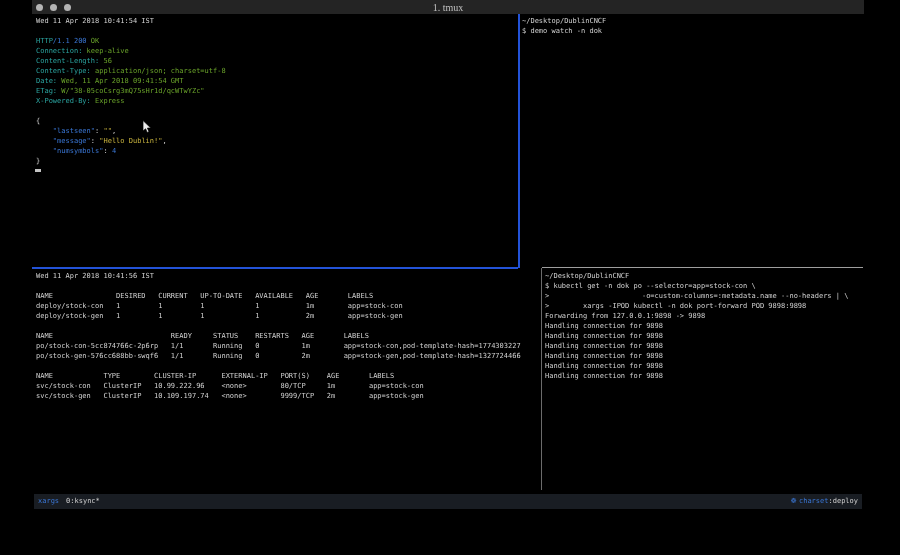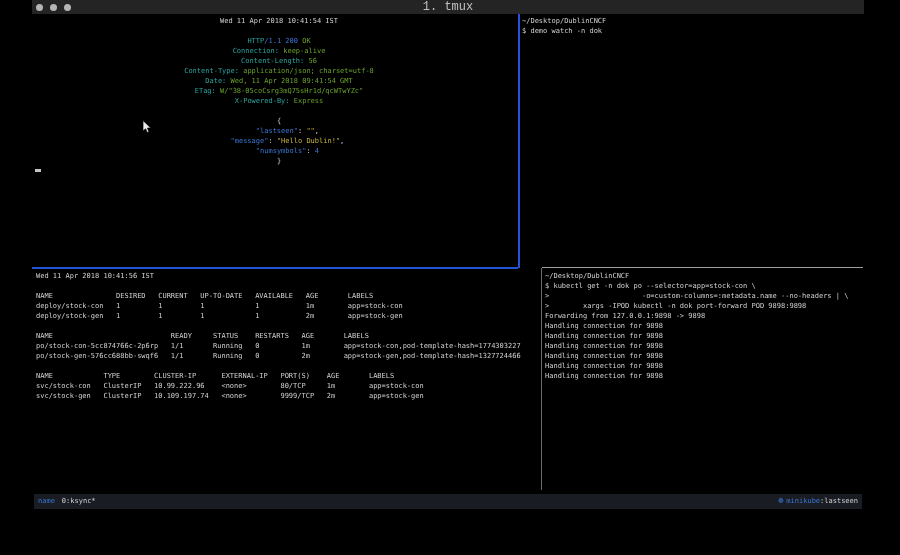--- a/index.html
+++ b/index.html
@@ -12,29 +12,29 @@
     position:absolute;left:32px;top:0;width:832px;height:512px;
     background:var(--background);
   }
   .titlebar{
     position:absolute;left:0;top:0;width:100%;height:14px;
     background:var(--titlebarBg);
     display:flex;align-items:center;justify-content:center;
   }
   .lights{position:absolute;left:4px;top:0;height:14px;display:flex;align-items:center;gap:7px;}
   .light{width:7px;height:7px;border-radius:50%;background:var(--light);}
-  .wtitle{font-size:12px;color:var(--titleText);font-family:Liberation Mono, monospace;}
+  .wtitle{font-size:10px;color:var(--titleText);font-family:Liberation Serif, serif;}
   .pane{
     position:absolute;
     white-space:pre;
     font-size:7px;line-height:10px;
     color:var(--foreground);
   }
   .tline{height:10px;}
-  #pane-tl{left:0;top:14px;width:486px;height:253px;padding:2px 0 0 4px;text-align:center;}
+  #pane-tl{left:0;top:14px;width:486px;height:253px;padding:2px 0 0 4px;}
   #pane-tr{left:490px;top:14px;width:340px;height:253px;padding:2px 0 0 0;}
   #pane-bl{left:0;top:269px;width:507px;height:208px;padding:2px 0 0 4px;}
   #pane-br{left:513px;top:269px;width:318px;height:208px;padding:2px 0 0 0;}
   .div-v-top{position:absolute;left:486px;top:14px;width:2px;height:254px;background:var(--activeBorder);}
   .div-h-left{position:absolute;left:0;top:267px;width:486px;height:2px;background:var(--activeBorder);}
   .div-h-right{position:absolute;left:510px;top:267px;width:321px;height:1px;background:var(--border);}
   .div-v-bot{position:absolute;left:509px;top:268px;width:1px;height:222px;background:var(--borderDim);}
   .statusbar{
     position:absolute;left:2px;top:494px;width:828px;height:15px;
     background:var(--statusbarBg);
@@ -78,17 +78,17 @@
   <div class="div-h-right"></div>
   <div class="div-v-bot"></div>
 
   <div class="term-cursor"></div>
 
   <svg class="mouse" width="10" height="14" viewBox="0 0 10 14">
     <path d="M1,0.5 L1,11 L3.6,8.8 L5.2,12.5 L7,11.7 L5.4,8.1 L8.8,8 Z" fill="#ededed" stroke="#000" stroke-width="0.7"></path>
   </svg>
 
   <div class="statusbar">
-    <span class="sb-left"><span class="sb-session">name</span><span class="sb-window">0:ksync*</span></span>
-    <span class="sb-right"><span class="kube-icon">☸ </span><span class="sb-context">minikube</span><span class="sb-namespace">:lastseen</span></span>
+    <span class="sb-left"><span class="sb-session">xargs</span><span class="sb-window">0:ksync*</span></span>
+    <span class="sb-right"><span class="kube-icon">☸ </span><span class="sb-context">charset</span><span class="sb-namespace">:deploy</span></span>
   </div>
 
 </div>
 
 </body></html>

